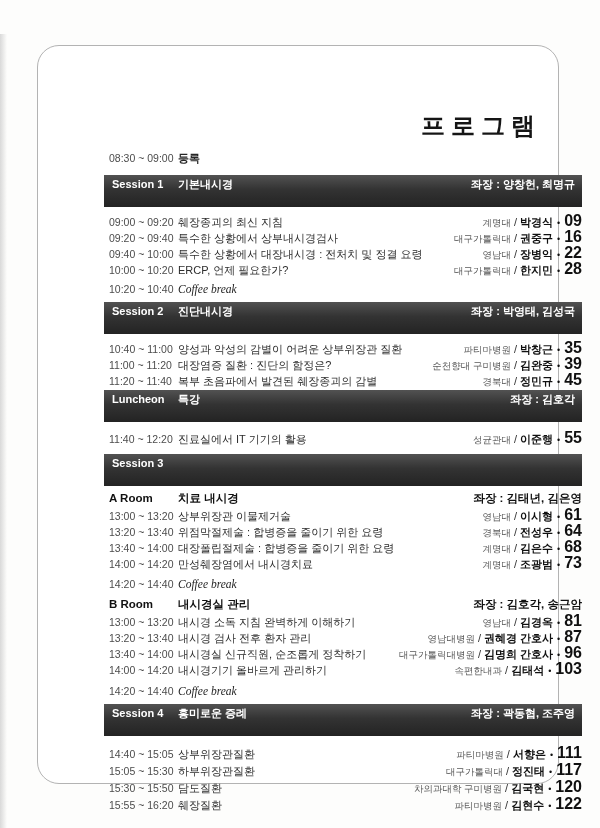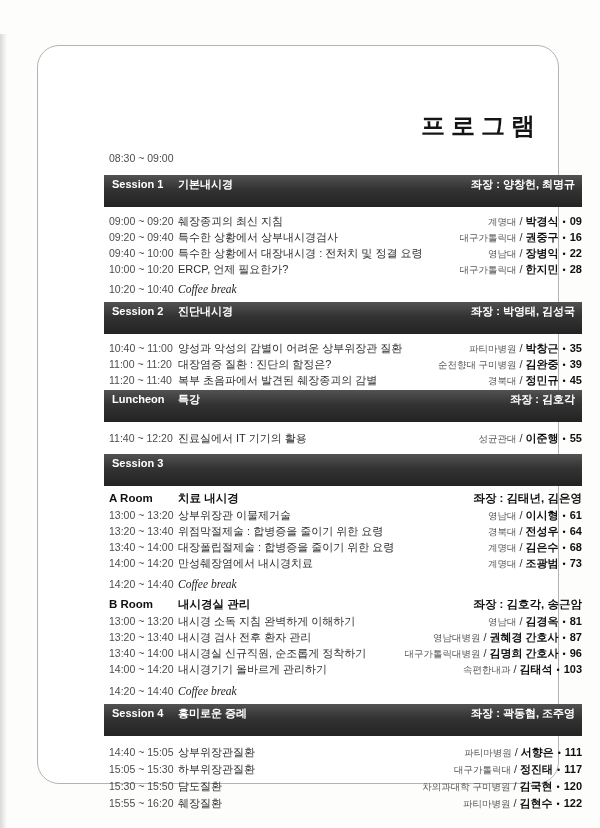--- a/index.html
+++ b/index.html
@@ -26,21 +26,21 @@
 
   .row{display:flex;align-items:baseline;height:16px;padding-left:5px;font-size:11px;line-height:16px;}
   .row-tall{height:17px;line-height:17px;}
   .time{flex:none;width:69px;color:#4c4c4c;font-size:10.5px;}
   .item-title{flex:1 1 auto;min-width:0;white-space:nowrap;overflow:hidden;color:#2d2d2d;}
   .speaker{flex:none;margin-left:8px;white-space:nowrap;text-align:right;}
   .aff{font-size:9.5px;color:#5a5a5a;}
   .slash{margin:0 3px;color:#333;}
   .name{font-weight:bold;color:#101010;font-size:11px;text-align:center;}
   .bullet{margin:0 4px;font-size:9px;color:#101010;}
-  .pg{font-weight:bold;color:#101010;font-size:11px;}
+  .pg{font-weight:bold;color:#101010;font-size:16px;}
 
   .reg-label{font-weight:bold;color:#262626;}
 
   .bar{
     display:flex;align-items:center;height:18px;padding:0 7px 14px 8px;
     background:linear-gradient(180deg,#525252 0%,#333 45%,#232323 100%);
     color:#fff;font-weight:bold;font-size:11px;
   }
   .bar .bar-session{flex:none;width:66px;}
   .bar .bar-title{flex:1 1 auto;}
@@ -64,20 +64,21 @@
 
 <div class="scan-edge"></div>
 <div class="page-frame"></div>
 
 <div class="doc-title">프로그램</div>
 
 <div class="content">
 
   <div class="row">
     <span class="time">08:30 ~ 09:00</span>
+    <span class="item-title reg-label">등록</span>
   </div>
 
   <div class="bar mt9">
     <span class="bar-session">Session 1</span>
     <span class="bar-title">기본내시경</span>
     <span class="bar-chair">좌장 : 양창헌, 최명규</span>
   </div>
 
   <div class="row mt6">
     <span class="time">09:00 ~ 09:20</span>

